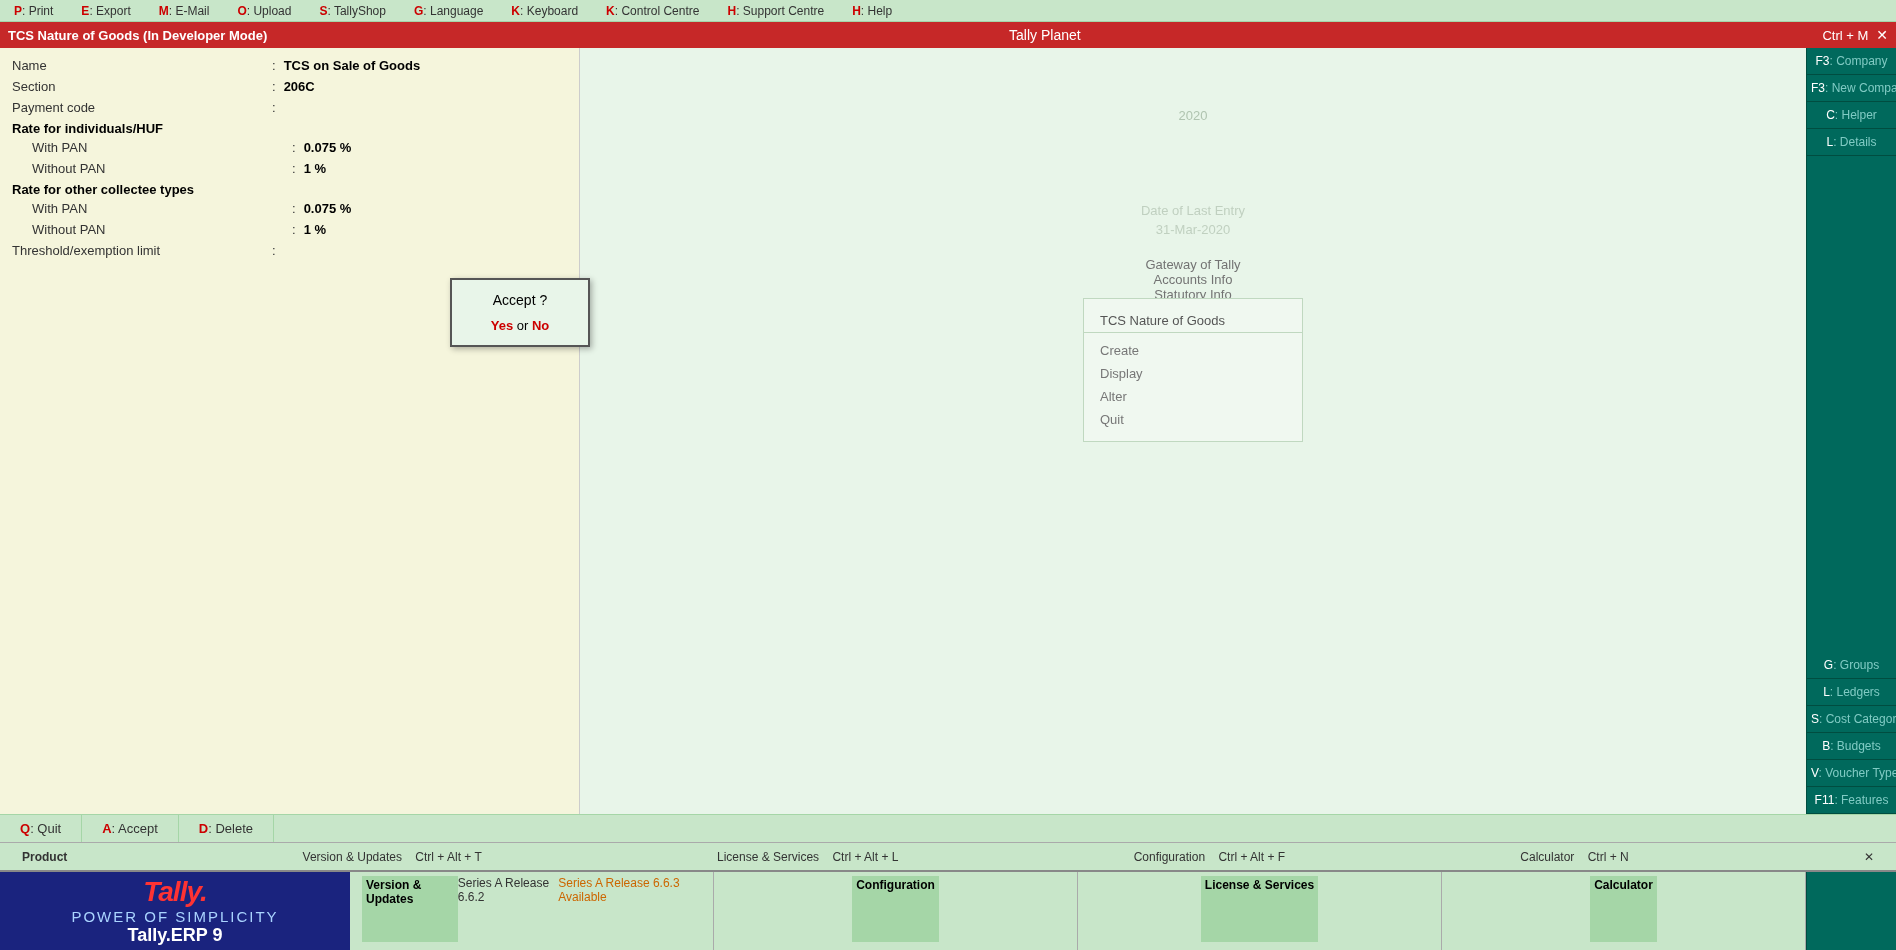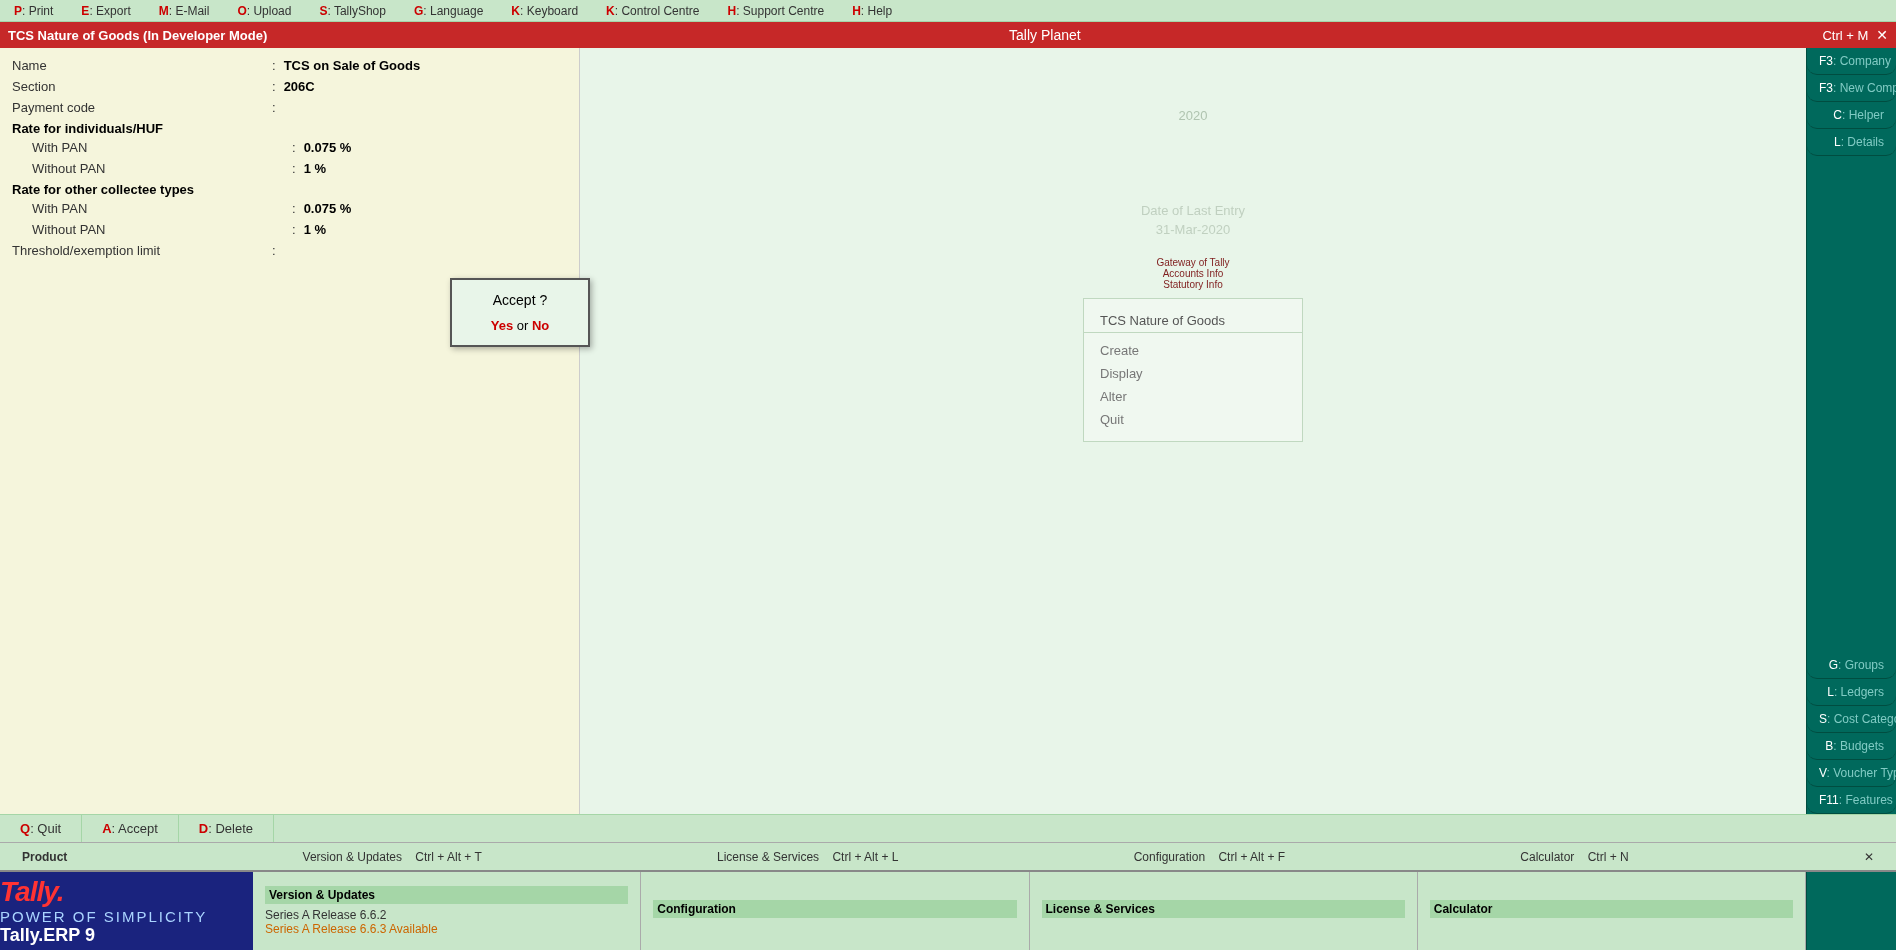--- a/index.html
+++ b/index.html
@@ -118,22 +118,22 @@
       color: #c0d0c0;
       font-size: 13px;
       margin-bottom: 4px;
     }
     .center-date {
       color: #c0d0c0;
       font-size: 13px;
       margin-bottom: 20px;
     }
     .center-gateway {
-      color: #7f1d1d;
-      font-size: 10px;
+      color: #737373;
+      font-size: 13px;
     }
     .center-menu-box {
       position: absolute;
       top: 250px;
       left: calc(50% - 110px);
       width: 220px;
       background: #f0f8f0;
       border: 1px solid #c0d8c0;
       padding: 10px 0;
     }
@@ -155,27 +155,26 @@
     .right-sidebar {
       width: 90px;
       background: #00695c;
       display: flex;
       flex-direction: column;
       border-left: 1px solid #004d40;
     }
     .sidebar-item {
       color: #80cbc4;
       font-size: 12px;
-      padding: 6px 12px;
+      padding: 6px 4px;
       border-bottom: 1px solid #004d40;
       cursor: pointer;
-      text-align: right;
+      text-align: center;
       white-space: nowrap;
       overflow: hidden;
-      border-radius: 10px;
     }
     .sidebar-item .key { color: #ffffff; }
 
     
     .bottom-bar {
       display: flex;
       background: #c8e6c9;
       border-top: 1px solid #a5d6a7;
       height: 28px;
       align-items: center;
@@ -193,42 +192,41 @@
     .bottom-item span.key { color: #cc0000; font-weight: bold; }
 
     
     .product-bar {
       display: flex;
       background: #c8e6c9;
       border-top: 2px solid #888;
       height: 80px;
     }
     .product-logo {
-      width: 253px;
+      width: 350px;
       background: #1a237e;
       display: flex;
       flex-direction: column;
-      align-items: flex-start;
+      align-items: center;
       justify-content: center;
       color: white;
       flex-shrink: 0;
     }
     .tally-logo-text {
       font-size: 28px;
       font-weight: bold;
       color: #ff3333;
       font-style: italic;
       letter-spacing: -1px;
     }
     .tally-tagline { font-size: 15px; color: #aad4ff; letter-spacing: 2px; }
     .tally-erp { font-size: 18px; font-weight: bold; color: white; }
     .product-section {
       flex: 1;
       display: flex;
-      flex-direction: column;
       justify-content: center;
       padding: 4px 12px;
       border-right: 1px solid #aaa;
     }
     .product-section-title {
       font-weight: bold;
       font-size: 12px;
       background: #a5d6a7;
       padding: 2px 4px;
       margin-bottom: 4px;

